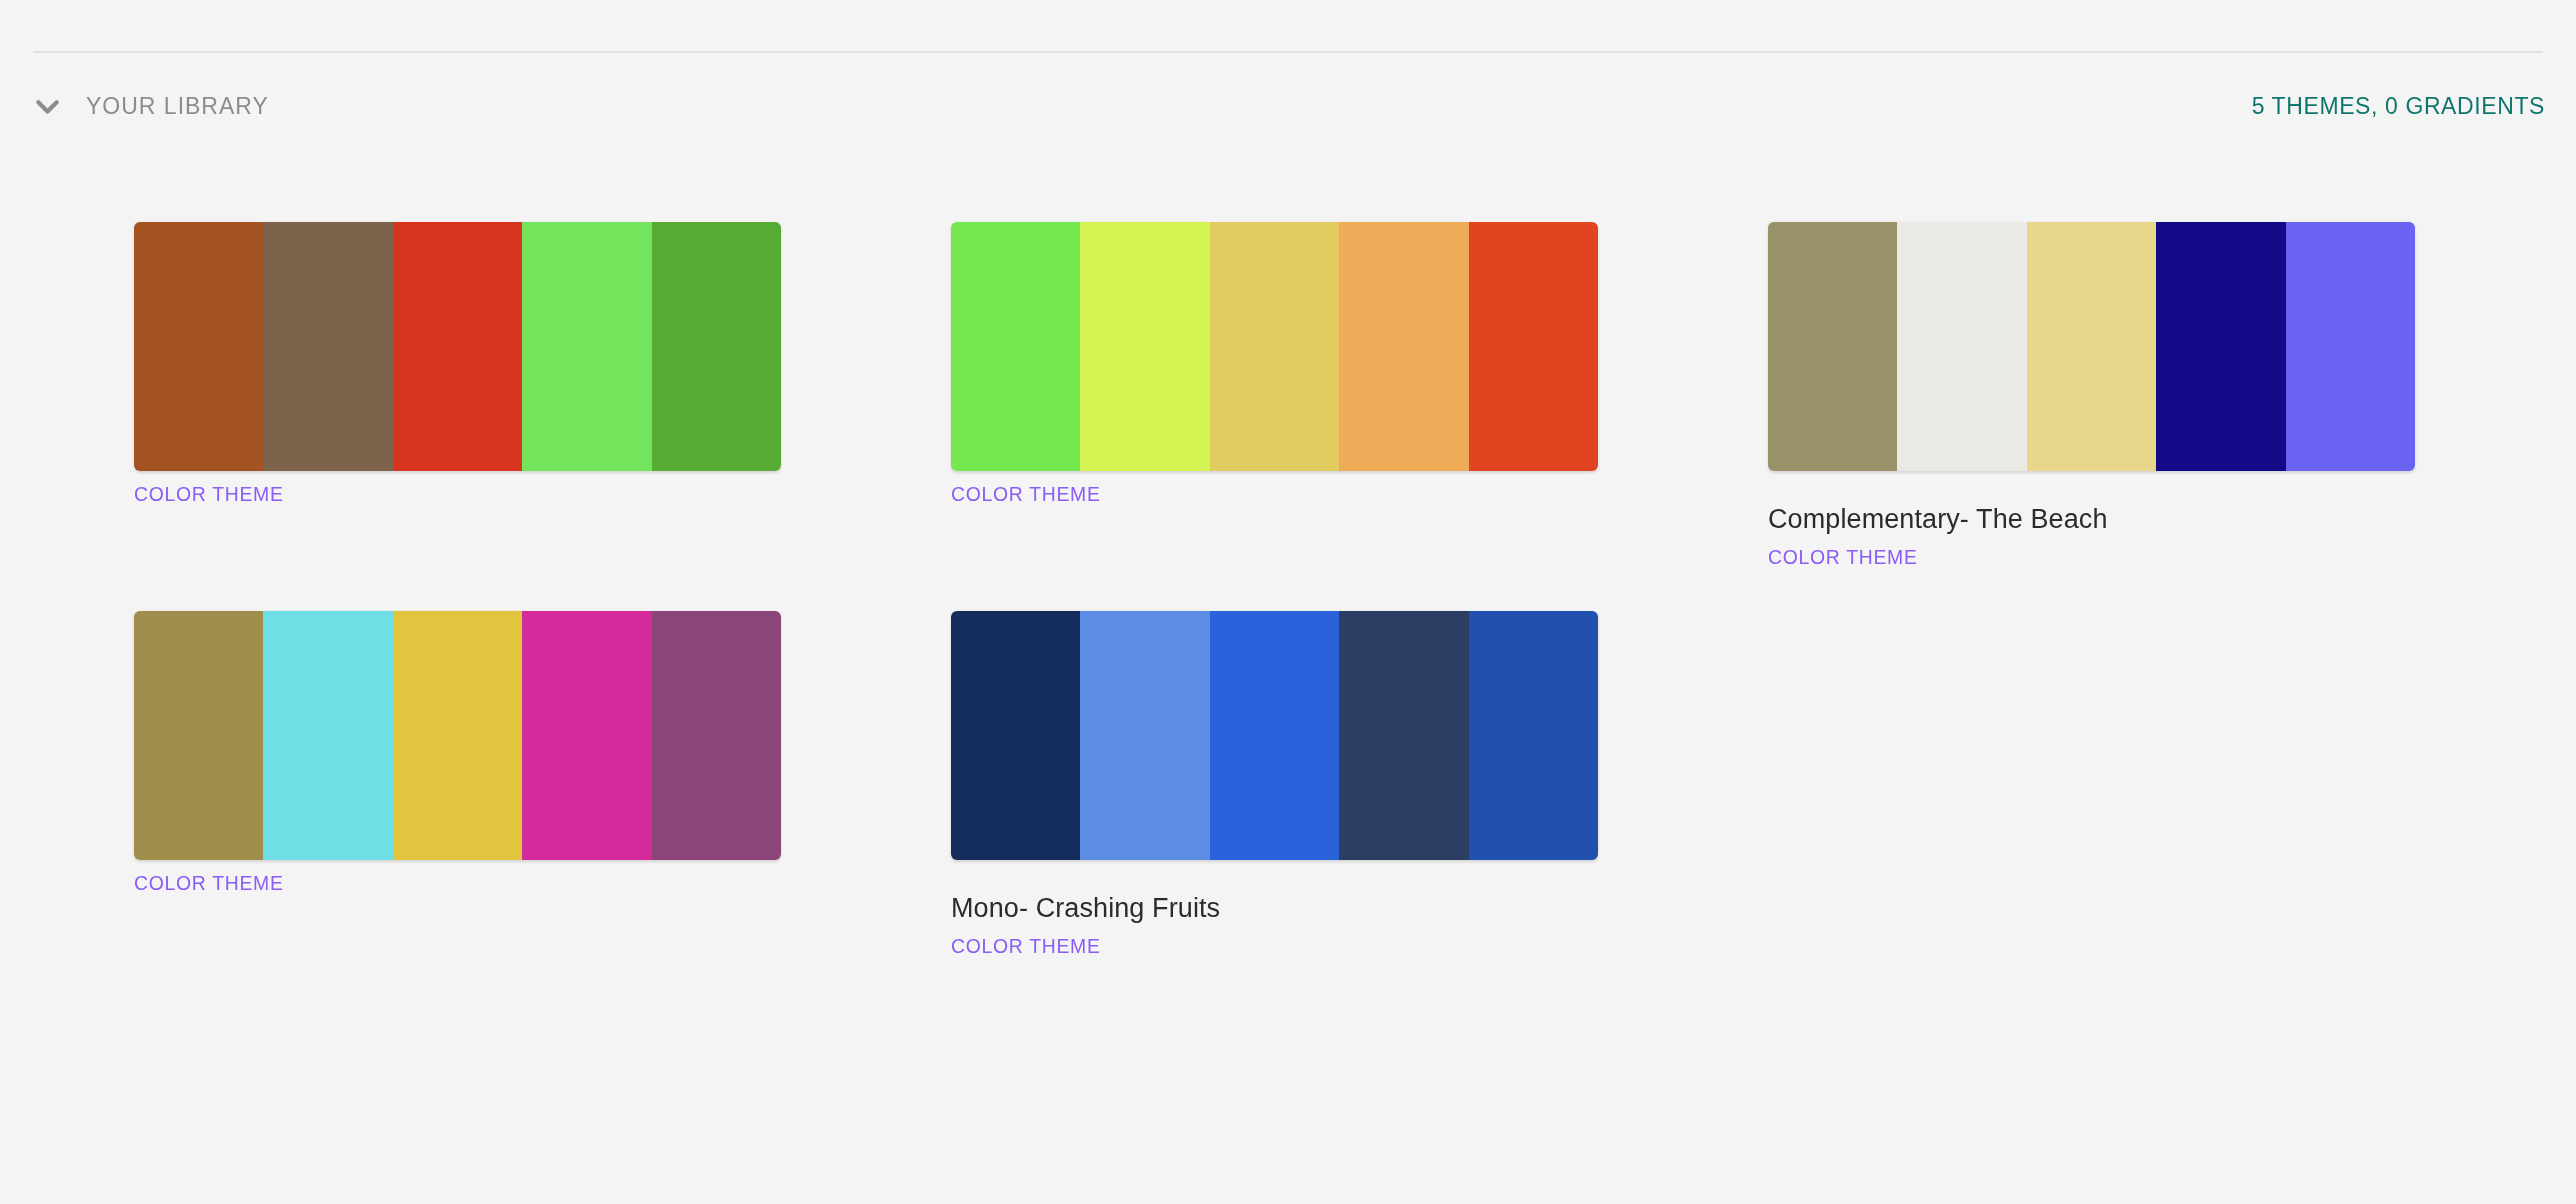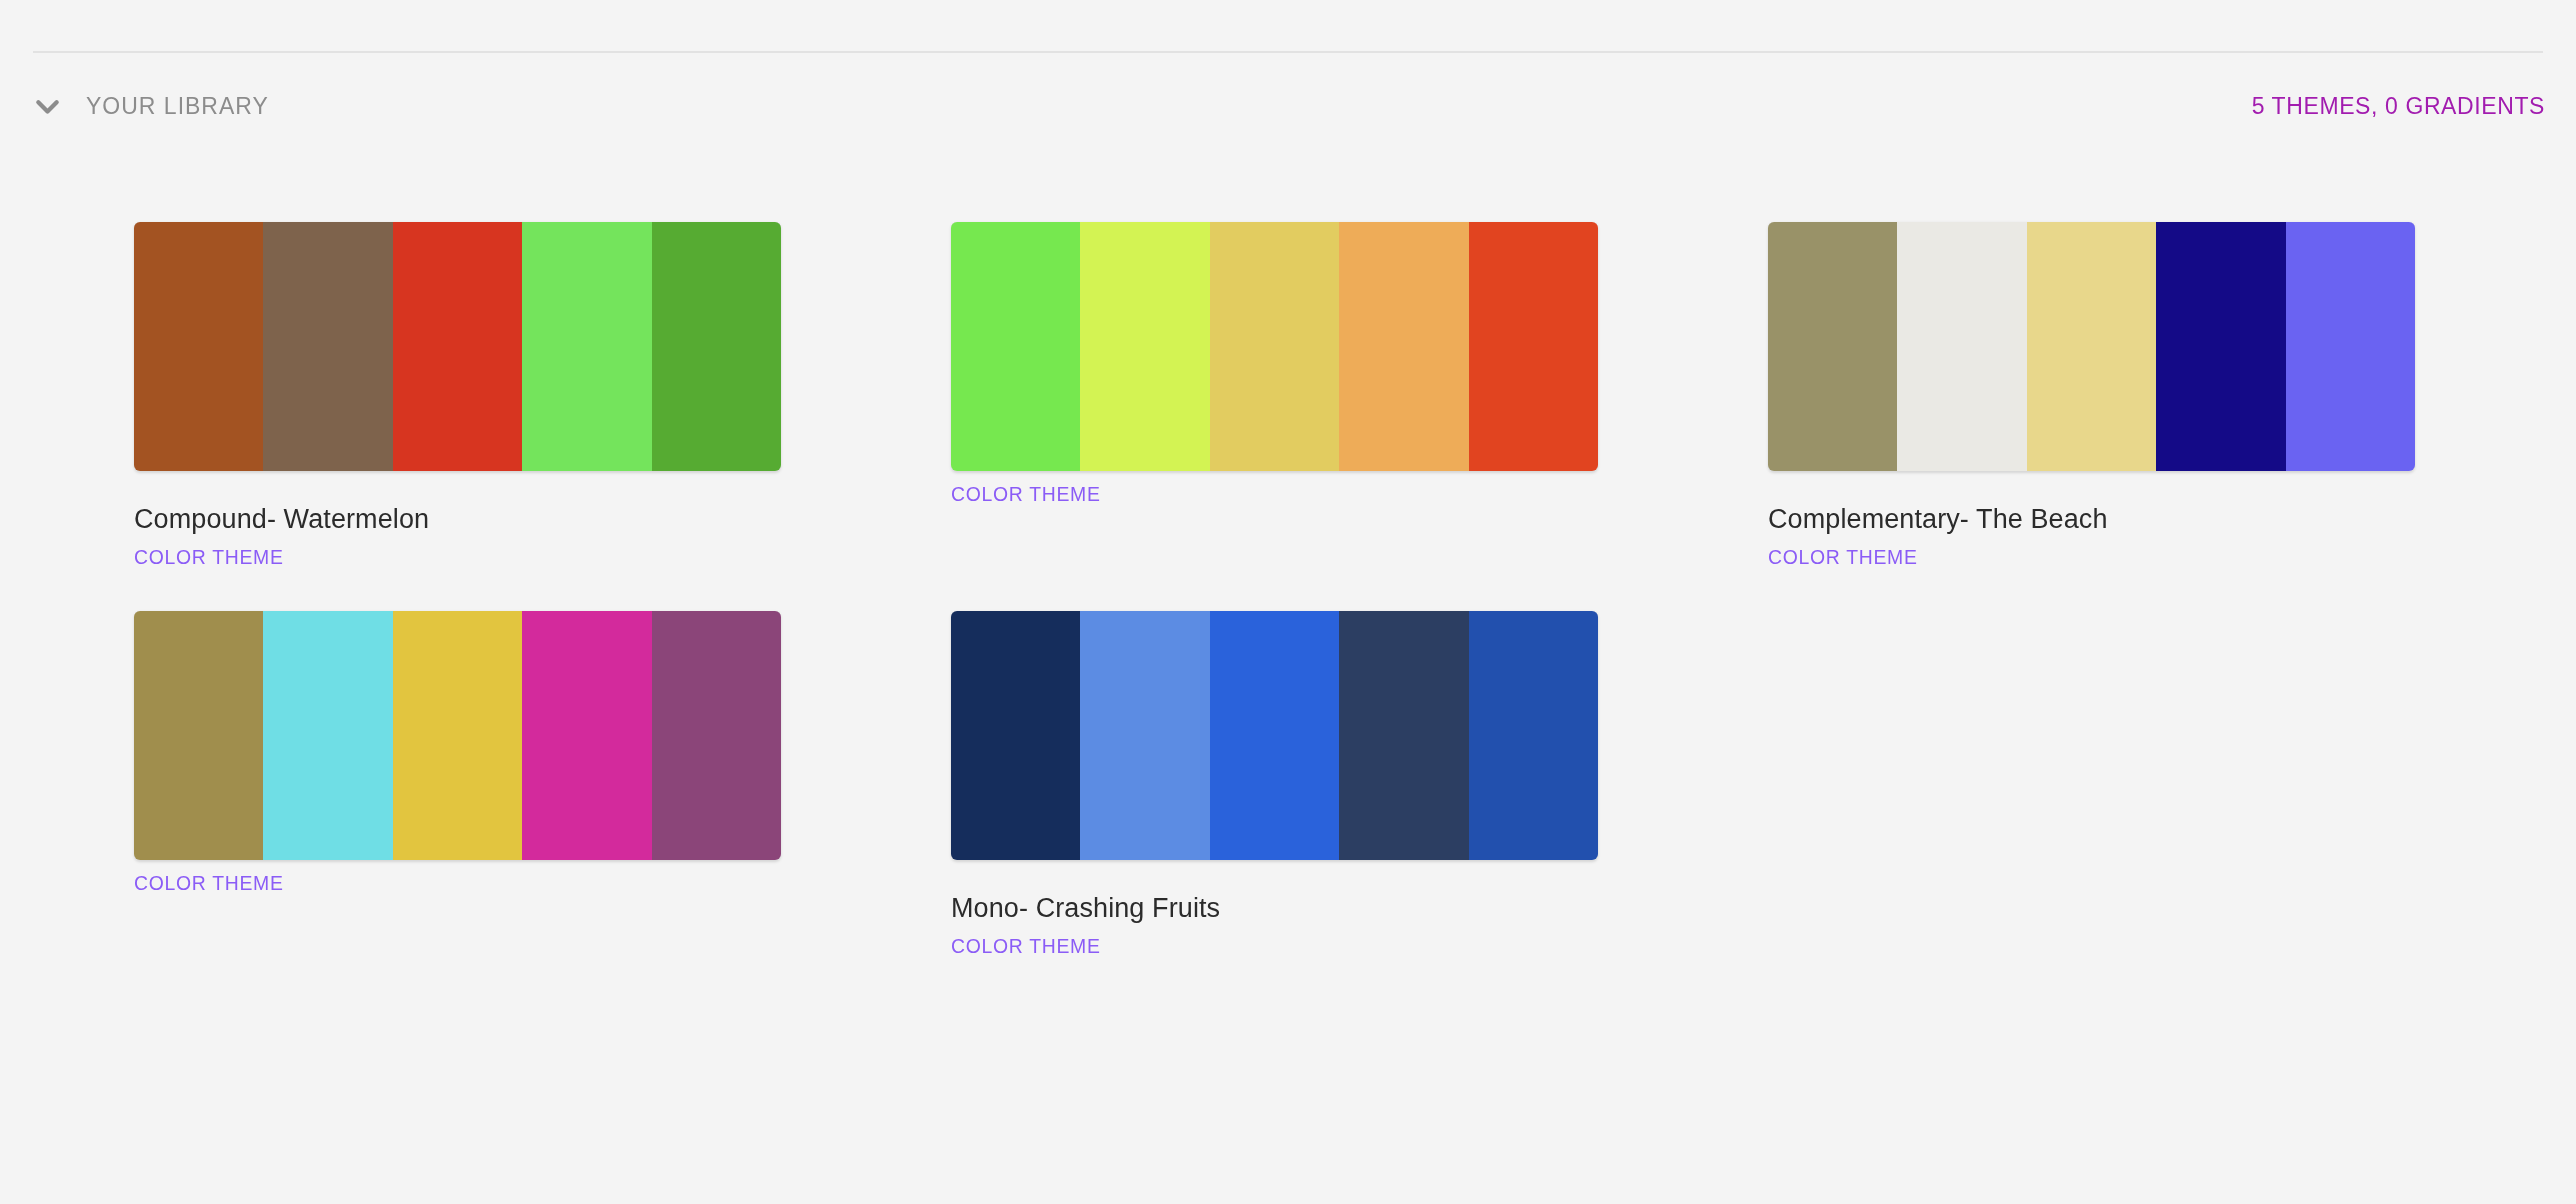--- a/index.html
+++ b/index.html
@@ -58,21 +58,21 @@
   .section-title {
     font-size: 23px;
     letter-spacing: 1px;
     color: #8c8c8c;
     font-weight: 400;
     white-space: nowrap;
   }
   .section-count {
     font-size: 23px;
     letter-spacing: 0.6px;
-    color: #a21caf;
+    color: #0f766e;
     font-weight: 400;
     white-space: nowrap;
   }
 
   
   .library-grid {
     position: absolute;
     left: 134px;
     top: 222px;
     width: 2332px;
@@ -137,21 +137,20 @@
 <div class="library-grid">
 
   <div class="theme-card">
     <div class="swatch-strip">
       <div class="swatch" style="background-color: rgb(163, 83, 34);"></div>
       <div class="swatch" style="background-color: rgb(126, 99, 76);"></div>
       <div class="swatch" style="background-color: rgb(215, 53, 32);"></div>
       <div class="swatch" style="background-color: rgb(116, 228, 92);"></div>
       <div class="swatch" style="background-color: rgb(86, 171, 50);"></div>
     </div>
-    <div class="theme-name">Compound- Watermelon</div>
     <div class="theme-type">COLOR THEME</div>
   </div>
 
   <div class="theme-card">
     <div class="swatch-strip">
       <div class="swatch" style="background-color: rgb(118, 232, 79);"></div>
       <div class="swatch" style="background-color: rgb(211, 243, 83);"></div>
       <div class="swatch" style="background-color: rgb(226, 204, 96);"></div>
       <div class="swatch" style="background-color: rgb(238, 172, 88);"></div>
       <div class="swatch" style="background-color: rgb(225, 68, 32);"></div>

